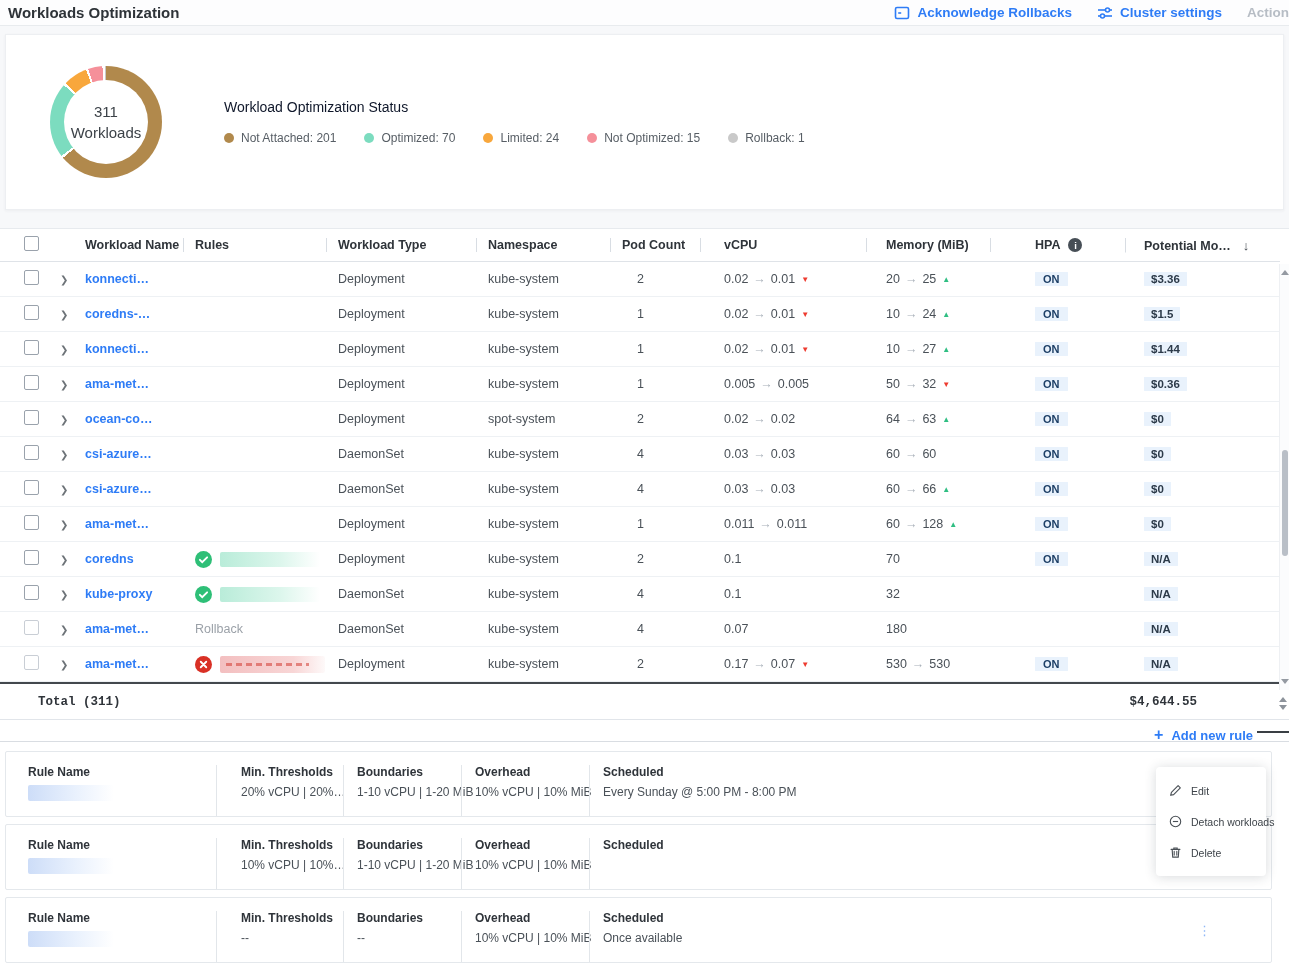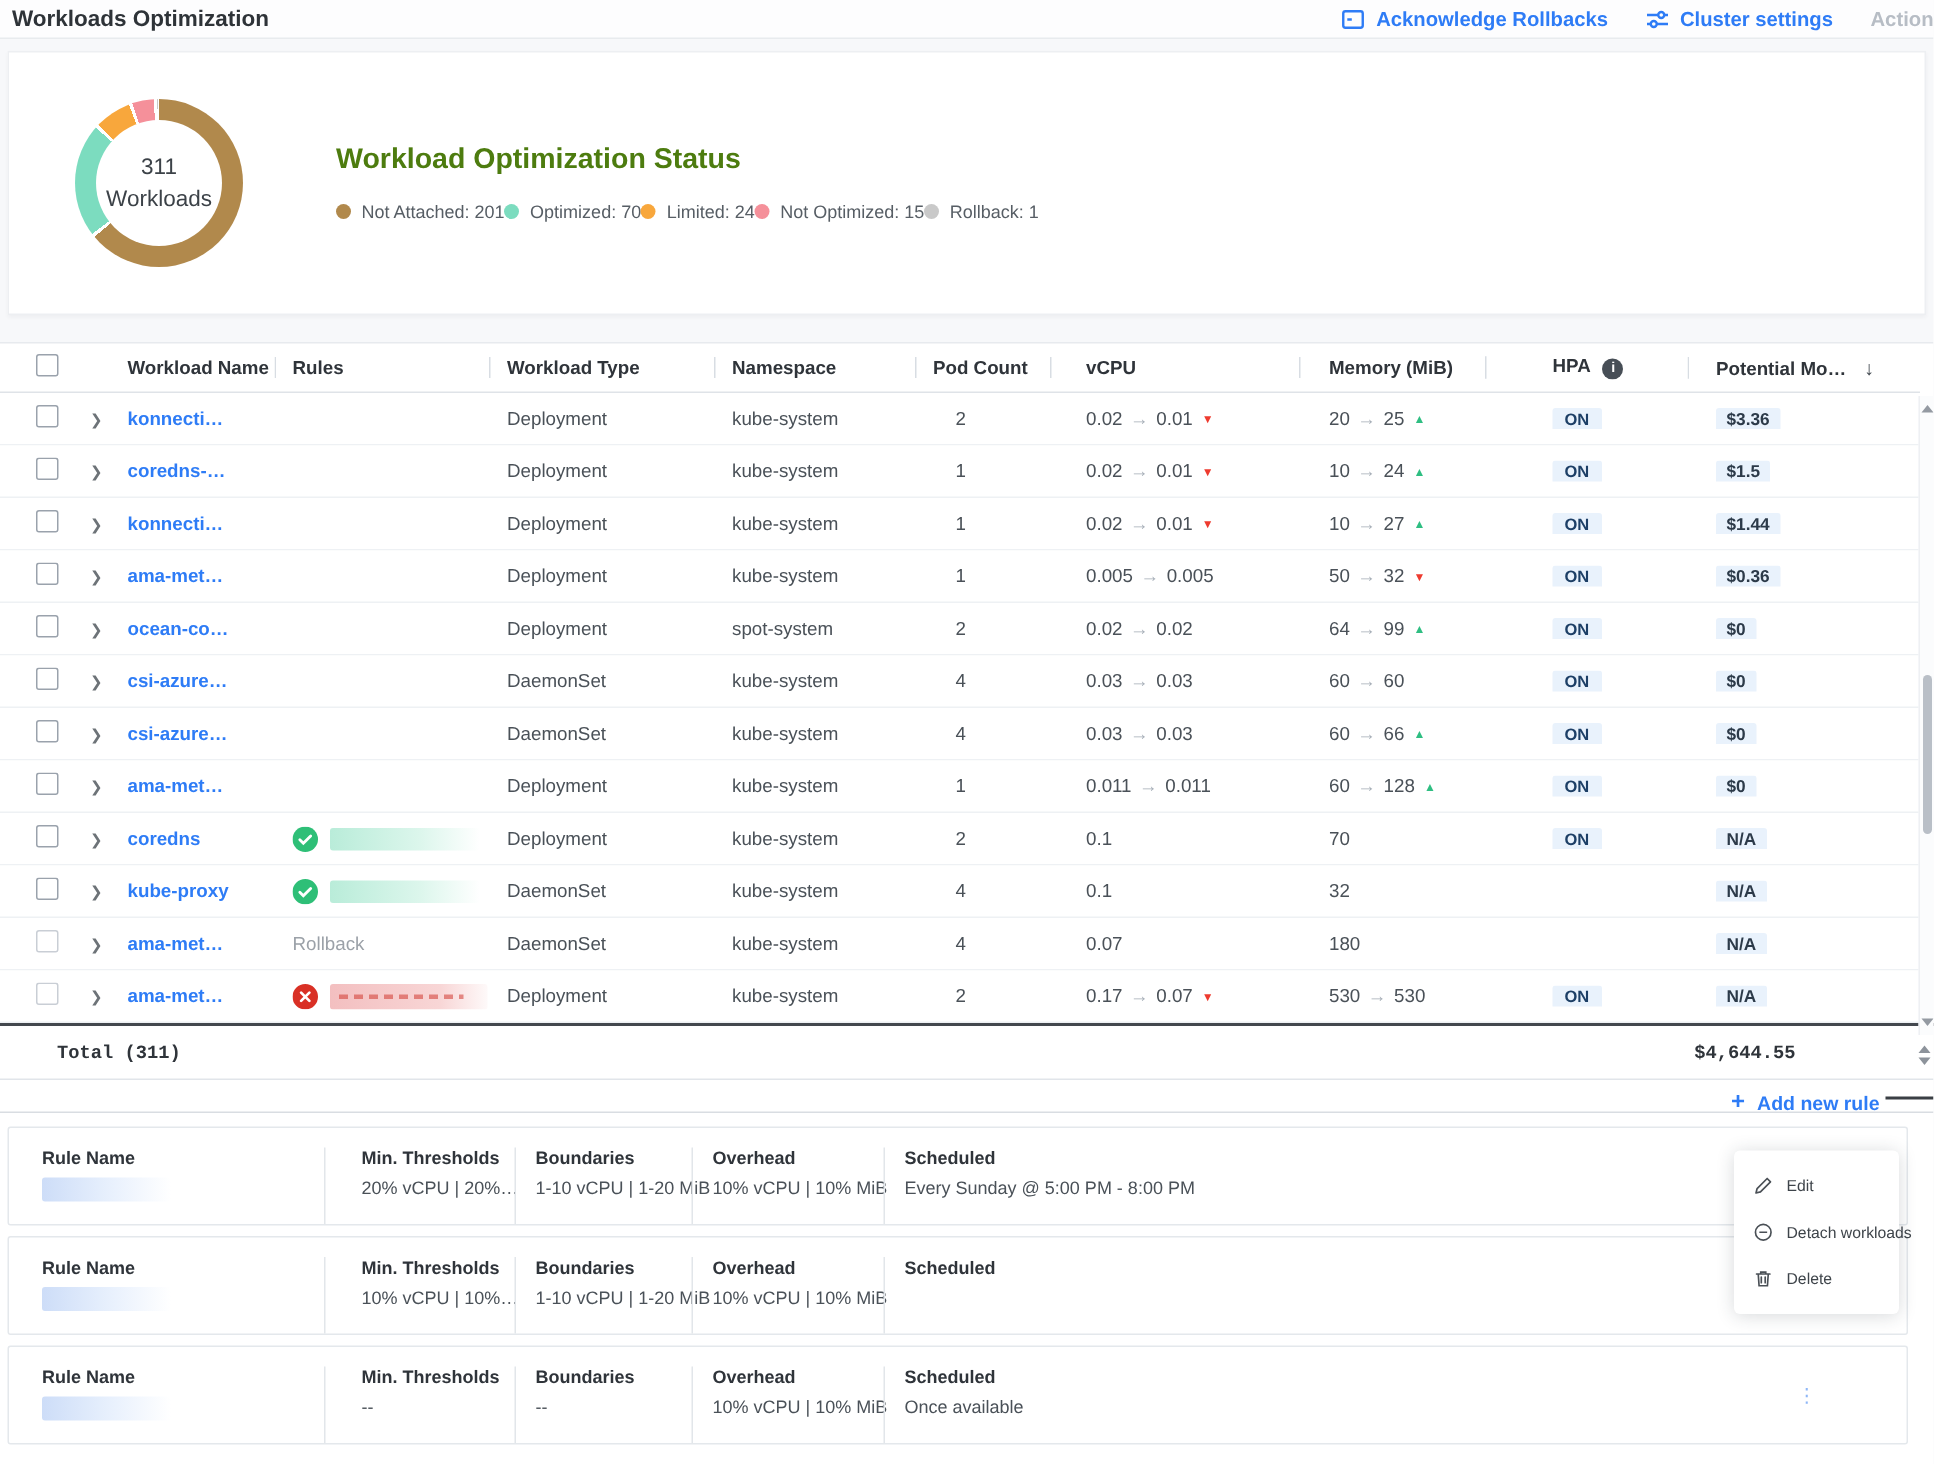--- a/index.html
+++ b/index.html
@@ -27,22 +27,22 @@
     border:1px solid #edeff2; box-shadow:0 1px 3px rgba(31,45,61,.05);
     display:flex; align-items:center;
   }
   .donut-wrap { position:relative; width:112px; height:112px; margin-left:44px; flex:none; }
   .donut { width:112px; height:112px; border-radius:50%; }
   .donut::after { content:""; position:absolute; inset:14px; background:#fff; border-radius:50%; }
   .donut-center { position:absolute; inset:0; display:flex; flex-direction:column;
     align-items:center; justify-content:center; z-index:2;
     font-size:15px; color:#3c4248; line-height:1.4; }
   .legend-block { margin-left:62px; }
-  .legend-block h2 { font-size:19px; color:#4d7c0f; margin:0 0 16px; font-weight:700; }
-  .legend { display:flex; }
+  .legend-block h2 { font-size:14px; color:#0f172a; margin:0 0 16px; font-weight:400; }
+  .legend { display:flex; gap:28px; }
   .legend-item { display:flex; align-items:center; gap:7px; font-size:12px; color:#575e65; white-space:nowrap; }
   .legend-dot { width:10px; height:10px; border-radius:50%; flex:none; }
   
   .table-card { margin-top:18px; background:#fff; border-top:1px solid #e7eaee; }
   .thead, .trow { display:flex; align-items:center; }
   .thead { height:33px; border-bottom:1px solid #dfe3e8; font-size:12.5px;
     font-weight:700; color:#2f343a; margin-right:9px; }
   .tbody { margin-right:9px; }
   .trow { height:35px; border-bottom:1px solid #eef1f4; font-size:12.5px; color:#4a5158; background:#fff; }
   .c { flex:none; padding-left:12px; white-space:nowrap; overflow:hidden; }
@@ -267,21 +267,21 @@
   </div>
       <div class="trow">
     <div class="c check"><span class="cb"></span></div>
     <div class="c expand"><span class="chev">❯</span></div>
     <div class="c name"><a>ocean-co…</a></div>
     <div class="c rules"></div>
     <div class="c type">Deployment</div>
     <div class="c ns">spot-system</div>
     <div class="c pods">2</div>
     <div class="c cpu"><span>0.02</span><span class="arr">→</span><span>0.02</span></div>
-    <div class="c mem"><span>64</span><span class="arr">→</span><span>99</span><span class="tri up">▲</span></div>
+    <div class="c mem"><span>64</span><span class="arr">→</span><span>63</span><span class="tri up">▲</span></div>
     <div class="c hpa"><span class="badge">ON</span></div>
     <div class="c pot"><span class="pot-badge">$0</span></div>
   </div>
       <div class="trow">
     <div class="c check"><span class="cb"></span></div>
     <div class="c expand"><span class="chev">❯</span></div>
     <div class="c name"><a>csi-azure…</a></div>
     <div class="c rules"></div>
     <div class="c type">DaemonSet</div>
     <div class="c ns">kube-system</div>

